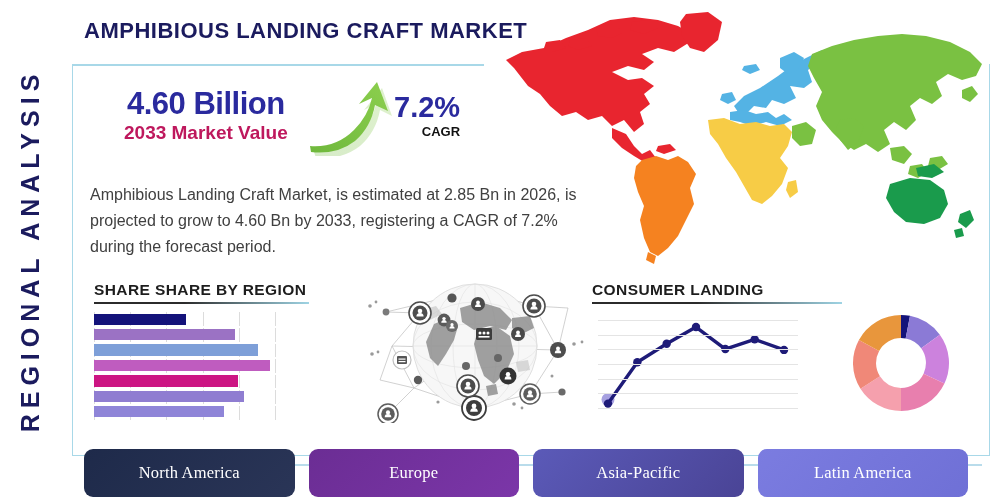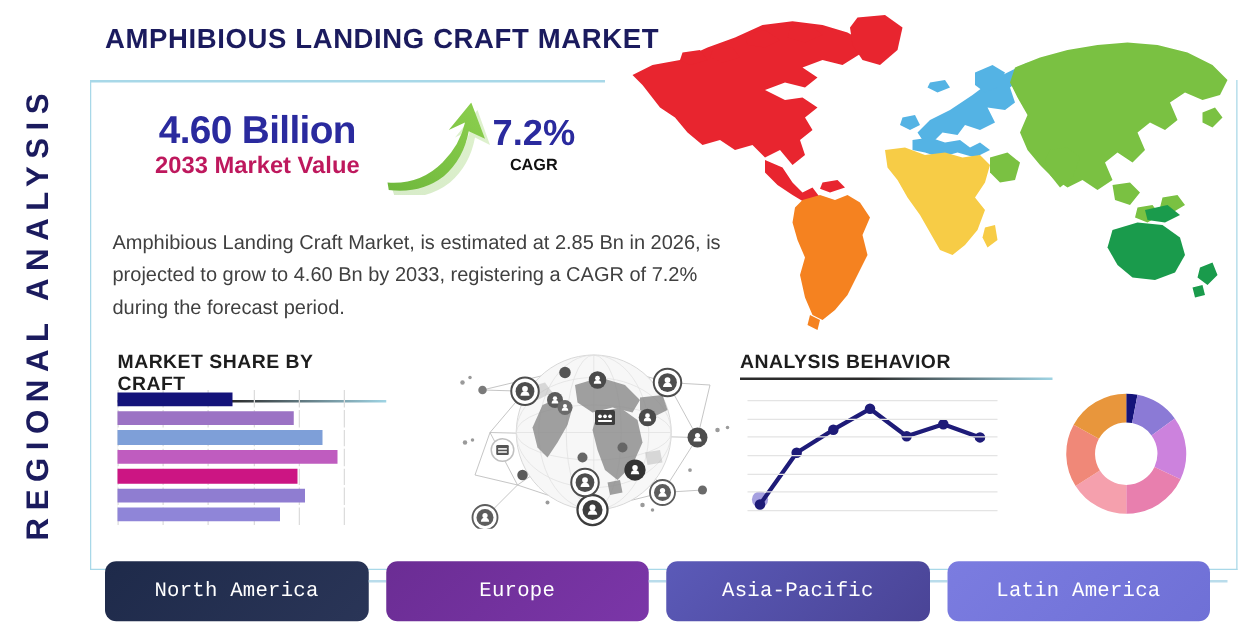--- a/index.html
+++ b/index.html
@@ -54,21 +54,21 @@
     width:420px; height:80px;
   }
   #kpi-left { position:absolute; left:40px; top:0; text-align:center; }
   #kpi-value {
     font-size:31px; font-weight:700; color:#2a2a9e;
     letter-spacing:-.5px; line-height:1.05;
   }
   #kpi-label {
     font-size:19px; font-weight:700; color:#be185d; margin-top:1px;
   }
-  #kpi-right { position:absolute; left:310px; top:4px; text-align:center; }
+  #kpi-right { position:absolute; left:310px; top:4px; text-align:right; }
   #cagr-value {
     font-size:29px; font-weight:700; color:#2a2a9e; line-height:1.05;
   }
   #cagr-label { font-size:13px; font-weight:700; color:#111; margin-top:2px; }
 
   #growth-arrow { position:absolute; left:222px; top:-6px; }
 
   
   #description {
     position:absolute; left:90px; top:182px; width:510px;
@@ -115,21 +115,21 @@
     width:898px; height:48px;
     display:flex; align-items:center;
   }
   .tab-connector { flex:0 0 14px; height:1.5px; background:#b9dceb; }
   .region-tab {
     flex:1 1 0; height:48px;
     border-radius:9px;
     display:flex; align-items:center; justify-content:center;
     color:#ffffff;
     font-size:16.5px;
-    font-family:Liberation Mono, monospace;
+    font-family:Liberation Serif, serif;
     letter-spacing:.2px;
     white-space:nowrap;
     margin-top:15px;
   }
 </style>
 </head>
 <body>
 
 <div id="side-label">
   <div class="txt">REGIONAL ANALYSIS</div>
@@ -194,22 +194,22 @@
   <path fill="#7ac142" d="M348 112 L362 110 L372 118 L366 134 L356 142 L348 132 L344 120 Z"></path>
   <path fill="#7ac142" d="M470 82 L480 78 L486 86 L478 94 L470 90 Z"></path>
   <path fill="#7ac142" d="M300 118 L314 114 L324 122 L320 136 L308 138 L300 130 Z"></path>
 
   <path fill="#1a9b4c" d="M398 176 L418 170 L438 172 L452 182 L456 196 L448 210 L432 216 L414 214 L402 204 L394 190 Z"></path>
   <path fill="#1a9b4c" d="M424 160 L442 156 L452 164 L440 170 L426 168 Z"></path>
   <path fill="#1a9b4c" d="M468 206 L478 202 L482 212 L474 220 L466 214 Z M462 222 L470 220 L472 228 L464 230 Z"></path>
 </svg>
 </div>
 
-<div id="head-market-share" class="sec-head">MARKET SHARE BY CRAFT</div>
-<div id="head-consumer" class="sec-head">ANALYSIS BEHAVIOR</div>
+<div id="head-market-share" class="sec-head">SHARE SHARE BY REGION</div>
+<div id="head-consumer" class="sec-head">CONSUMER LANDING</div>
 
 <div id="bar-chart">
   <div id="bar-grid">
       <div class="v" style="left: 0px;"></div>
       <div class="v" style="left: 36.2px;"></div>
       <div class="v" style="left: 72.4px;"></div>
       <div class="v" style="left: 108.6px;"></div>
       <div class="v" style="left: 144.8px;"></div>
       <div class="v" style="left: 181px;"></div>
     </div>

